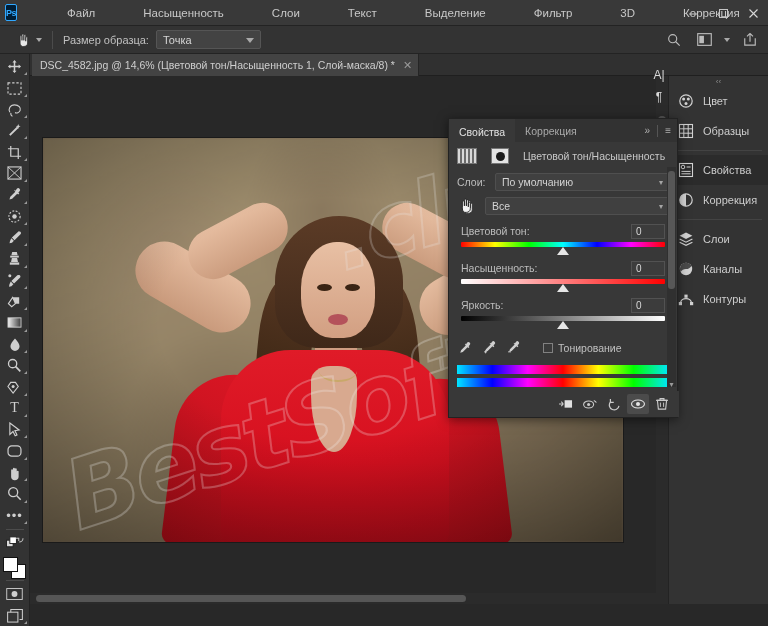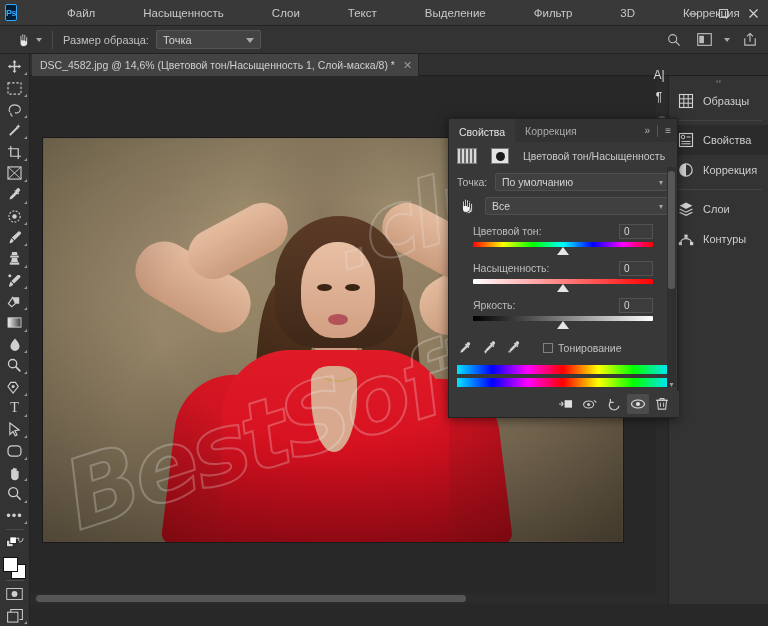--- a/index.html
+++ b/index.html
@@ -235,21 +235,21 @@
   .prow { display: flex; align-items: center; padding: 0 8px; height: 24px; }
   .prow .plab { color: #bdbdbd; font-size: 10.5px; width: 38px; }
   .psel {
     flex: 1; height: 18px; background: #404040; border: 1px solid #4f4f4f; border-radius: 2px;
     color: #d3d3d3; font-size: 10.5px; display: flex; align-items: center;
     padding: 0 6px; position: relative;
   }
   .psel .chev { position: absolute; right: 5px; color: #a5a5a5; font-size: 8px; }
   .hand-btn { width: 22px; height: 20px; display: flex; align-items: center; justify-content: center; margin-right: 6px; }
 
-  .slider-block { padding: 0 24px; margin-top: 5px; }
+  .slider-block { padding: 0 12px; margin-top: 5px; }
   .sl-head { display: flex; align-items: center; justify-content: space-between; height: 16px; }
   .sl-head .sl-lab { color: #bdbdbd; font-size: 10.5px; }
   .sl-val { width: 34px; height: 15px; background: #3c3c3c; border: 1px solid #525252;
     color: #d8d8d8; font-size: 10px; display: flex; align-items: center; padding-left: 4px; }
   .sl-track { position: relative; height: 14px; margin-top: 2px; }
   .sl-bar { position: absolute; left: 0; top: 1px; width: 100%; height: 5px; border-radius: 1px; }
   .bar-hue { background: linear-gradient(90deg,#ff0000,#ffff00,#00ff00,#00ffff,#0000ff,#ff00ff,#ff0000); }
   .bar-sat { background: linear-gradient(90deg,#ffffff,#ff0000); }
   .bar-lig { background: linear-gradient(90deg,#000000,#ffffff); }
   .sl-thumb { position: absolute; top: 6px; width: 0; height: 0;
@@ -584,20 +584,31 @@
 
 
   <div class="rdock">
     <div class="rdock-grip">
         <span>‹‹</span>
       </div>
 
     <div class="dock-item">
       <span class="dock-icon">
         <svg width="16" height="16" viewBox="0 0 16 16">
+            <circle cx="8" cy="8" r="6.2" fill="none" stroke="#d2d2d2" stroke-width="1.2"></circle>
+            <circle cx="5.6" cy="6" r="1.5" fill="#d2d2d2"></circle>
+            <circle cx="10.3" cy="6" r="1.5" fill="#d2d2d2"></circle>
+            <circle cx="8" cy="10.5" r="1.5" fill="#d2d2d2"></circle>
+          </svg>
+      </span>
+      <span>Цвет</span>
+    </div>
+    <div class="dock-item">
+      <span class="dock-icon">
+        <svg width="16" height="16" viewBox="0 0 16 16">
             <rect x="1.5" y="1.5" width="13" height="13" fill="none" stroke="#d2d2d2" stroke-width="1.1"></rect>
             <line x1="5.8" y1="1.5" x2="5.8" y2="14.5" stroke="#d2d2d2" stroke-width="1"></line>
             <line x1="10.2" y1="1.5" x2="10.2" y2="14.5" stroke="#d2d2d2" stroke-width="1"></line>
             <line x1="1.5" y1="5.8" x2="14.5" y2="5.8" stroke="#d2d2d2" stroke-width="1"></line>
             <line x1="1.5" y1="10.2" x2="14.5" y2="10.2" stroke="#d2d2d2" stroke-width="1"></line>
           </svg>
       </span>
       <span>Образцы</span>
     </div>
 
@@ -633,20 +644,29 @@
             <path d="M8 1.6l6.4 3.2L8 8 1.6 4.8z" fill="#d2d2d2"></path>
             <path d="M1.6 8L8 11.2 14.4 8" fill="none" stroke="#d2d2d2" stroke-width="1.2"></path>
             <path d="M1.6 11.2L8 14.4l6.4-3.2" fill="none" stroke="#d2d2d2" stroke-width="1.2"></path>
           </svg>
       </span>
       <span>Слои</span>
     </div>
     <div class="dock-item">
       <span class="dock-icon">
         <svg width="16" height="16" viewBox="0 0 16 16">
+            <circle cx="8" cy="8" r="6.2" fill="#d2d2d2"></circle>
+            <path d="M8 1.8a6.2 6.2 0 015.4 3.1A6.2 6.2 0 018 8a6.2 6.2 0 00-5.4 3.1A6.2 6.2 0 018 1.8z" fill="#4a4a4a"></path>
+          </svg>
+      </span>
+      <span>Каналы</span>
+    </div>
+    <div class="dock-item">
+      <span class="dock-icon">
+        <svg width="16" height="16" viewBox="0 0 16 16">
             <path d="M2.5 12.5C2.5 6 13.5 6 13.5 12.5" fill="none" stroke="#d2d2d2" stroke-width="1.2"></path>
             <rect x="0.8" y="11" width="3.2" height="3.2" fill="#d2d2d2"></rect>
             <rect x="12" y="11" width="3.2" height="3.2" fill="#d2d2d2"></rect>
             <rect x="6.4" y="3.6" width="3.2" height="3.2" fill="#d2d2d2"></rect>
           </svg>
       </span>
       <span>Контуры</span>
     </div>
   </div>
 
@@ -668,21 +688,21 @@
 
     <div class="props-title">
       <div class="thumb-mask"></div>
       <div class="thumb-circ">
           <i></i>
         </div>
       <span>Цветовой тон/Насыщенность</span>
     </div>
 
     <div class="prow">
-      <div class="plab">Точка:</div>
+      <div class="plab">Слои:</div>
       <div class="psel">
         <span>По умолчанию</span>
         <span class="chev">▾</span>
       </div>
     </div>
 
     <div class="prow">
       <div class="hand-btn">
         <svg width="18" height="18" viewBox="0 0 20 20">
           <path d="M6 13V6.5a1.1 1.1 0 012.2 0V11V4.5a1.1 1.1 0 012.2 0V11V5.2a1.1 1.1 0 012.2 0V12V8a1.1 1.1 0 012.2 0v6.2c0 2.4-2 4-4.4 4h-1.6C8 18.2 6 16.6 6 14.4z" fill="#e8e8e8" stroke="#2a2a2a" stroke-width="0.9"></path>

